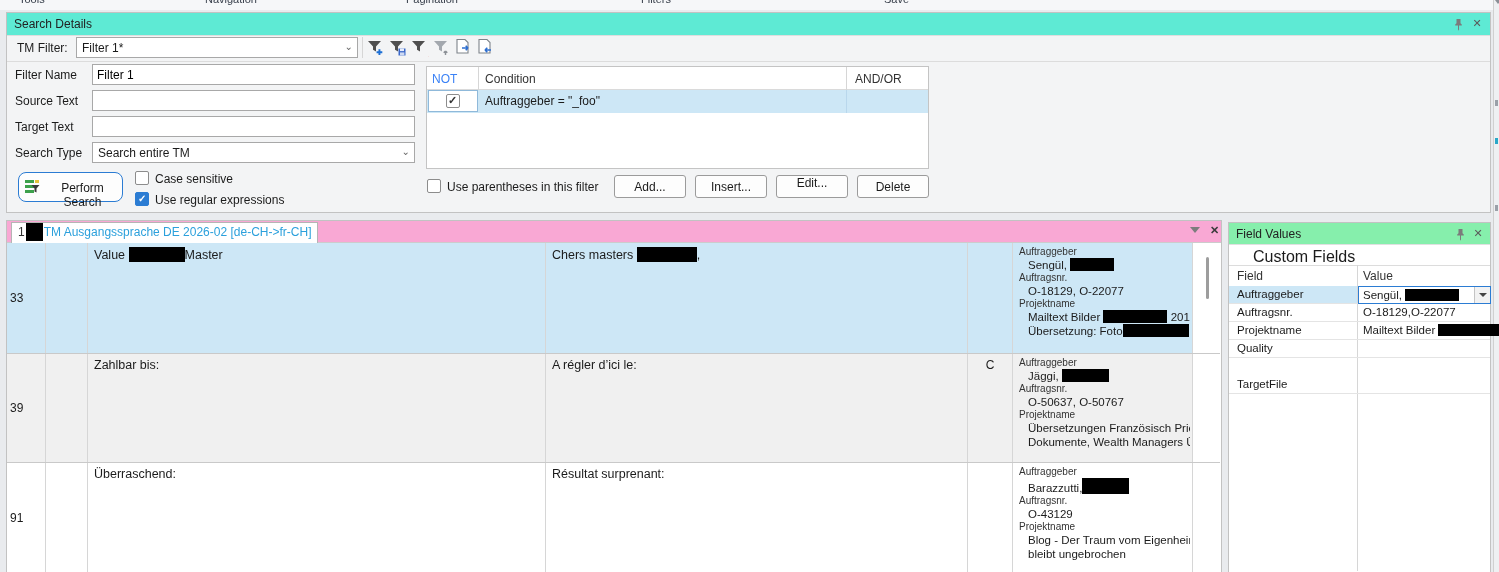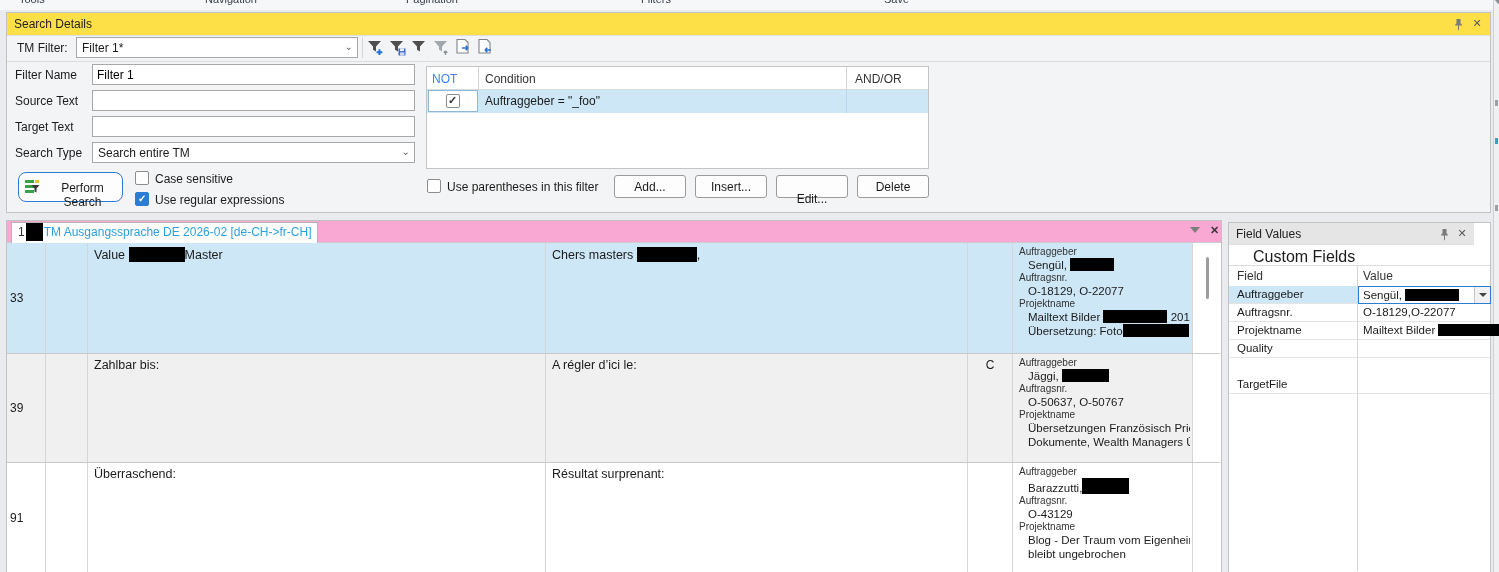--- a/index.html
+++ b/index.html
@@ -51,21 +51,21 @@
 
   <div class="abs" style="left:1493px;top:0;width:6px;height:572px;background:#eef0f2;border-left:1px solid #d0d0d0">
     <div class="abs" style="left:1px;top:0;width:0;height:0;border-left:3px solid transparent;border-right:3px solid transparent;border-top:4px solid #8a8f96"></div>
     <div class="abs" style="left:1px;top:100px;width:3px;height:6px;background:#9aa0a8"></div>
     <div class="abs" style="left:1px;top:138px;width:3px;height:6px;background:#2aa7c8"></div>
     <div class="abs" style="left:1px;top:205px;width:3px;height:6px;background:#9aa0a8"></div>
   </div>
 
   <div class="panel" style="left:6px;top:12px;width:1485px;height:201px;background:#f3f4f5">
 
-    <div class="abs" style="left:0;top:0;right:0;height:22px;background:#fde047;border-bottom:1px solid #dedede">
+    <div class="abs" style="left:0;top:0;right:0;height:22px;background:#5eead4;border-bottom:1px solid #dedede">
       <span class="ptitle">Search Details</span>
       <span class="abs" style="right:26px;top:4px">
         <svg width="11" height="13" viewBox="0 0 11 13">
             <path d="M3.5 1h4v4.2l1.3 1.3v1H6v4l-.5 1.2L5 11.5v-4H2.2v-1l1.3-1.3z" fill="#7b7b7b"></path>
           </svg>
       </span>
       <span class="closex" style="right:6px">✕</span>
     </div>
 
     <div class="abs" style="left:0;top:22px;right:0;height:26px;border-bottom:1px solid #dcdcdc">
@@ -160,21 +160,21 @@
         </div>
         <span class="abs" style="left:58px;top:4px;font-size:12px">Auftraggeber = "_foo"</span>
         <div class="vline" style="left:419px;top:0;height:23px;background:#b9d7ec"></div>
       </div>
     </div>
 
     <span class="cb plain" style="left:420px;top:166px"></span>
     <span class="lbl" style="left:440px;top:167px">Use parentheses in this filter</span>
     <div class="btn" style="left:607px;top:162px;width:72px;height:23px;padding-top:4px">Add...</div>
     <div class="btn" style="left:688px;top:162px;width:72px;height:23px;padding-top:4px">Insert...</div>
-    <div class="btn" style="left:769px;top:162px;width:72px;height:23px;padding-top:16px">Edit...</div>
+    <div class="btn" style="left:769px;top:162px;width:72px;height:23px;padding-top:0">Edit...</div>
     <div class="btn" style="left:850px;top:162px;width:72px;height:23px;padding-top:4px">Delete</div>
   </div>
 
   <div class="panel" style="left:6px;top:220px;width:1216px;height:352px;border-bottom:none">
 
     <div class="abs" style="left:0;top:0;width:100%;height:22px;background:#f9a8d4;border-bottom:1px solid #cccccc;box-sizing:border-box">
       <div class="abs" style="left:4px;top:1px;height:21px;background:#fff;border:1px solid #b5b5b5;border-bottom:none;padding:0 6px;white-space:nowrap;box-sizing:border-box">
         <span style="font-size:12px;color:#333;vertical-align:top;line-height:19px">1</span><span class="redact" style="width:17px;height:18px;margin:0 1px"></span><span style="font-size:12px;color:#2ba0dc;vertical-align:top;line-height:19px">TM Ausgangssprache DE 2026-02 [de-CH-&gt;fr-CH]</span>
       </div>
       <span class="abs" style="left:1183px;top:6px;width:0;height:0;border-left:5px solid transparent;border-right:5px solid transparent;border-top:6px solid #7d7d7d"></span>
@@ -258,21 +258,21 @@
           <div class="mval">bleibt ungebrochen</div>
         </div>
       </div>
       <div class="cell" style="left:1186px;width:27px;border-right:none;background:#fff"></div>
     </div>
 
     <div class="abs" style="left:1199px;top:36px;width:3px;height:42px;background:#9d9d9d;border-radius:2px"></div>
   </div>
 
   <div class="panel" style="left:1228px;top:222px;width:263px;height:350px;border-bottom:none">
-    <div class="abs" style="left:0;top:0;right:16px;height:21px;background:#e5e5e5;border-bottom:1px solid #e0e0e0">
+    <div class="abs" style="left:0;top:0;right:0;height:21px;background:#86efac;border-bottom:1px solid #e0e0e0">
       <span class="ptitle">Field Values</span>
       <span class="abs" style="right:24px;top:4px">
         <svg width="11" height="13" viewBox="0 0 11 13">
             <path d="M3.5 1h4v4.2l1.3 1.3v1H6v4l-.5 1.2L5 11.5v-4H2.2v-1l1.3-1.3z" fill="#7b7b7b"></path>
           </svg>
       </span>
       <span class="closex" style="right:5px">✕</span>
     </div>
     <div class="abs" style="left:0;top:21px;right:0;height:21px;border-bottom:1px solid #dcdcdc">
       <span class="abs" style="left:24px;top:4px;font-size:16px">Custom Fields</span>

